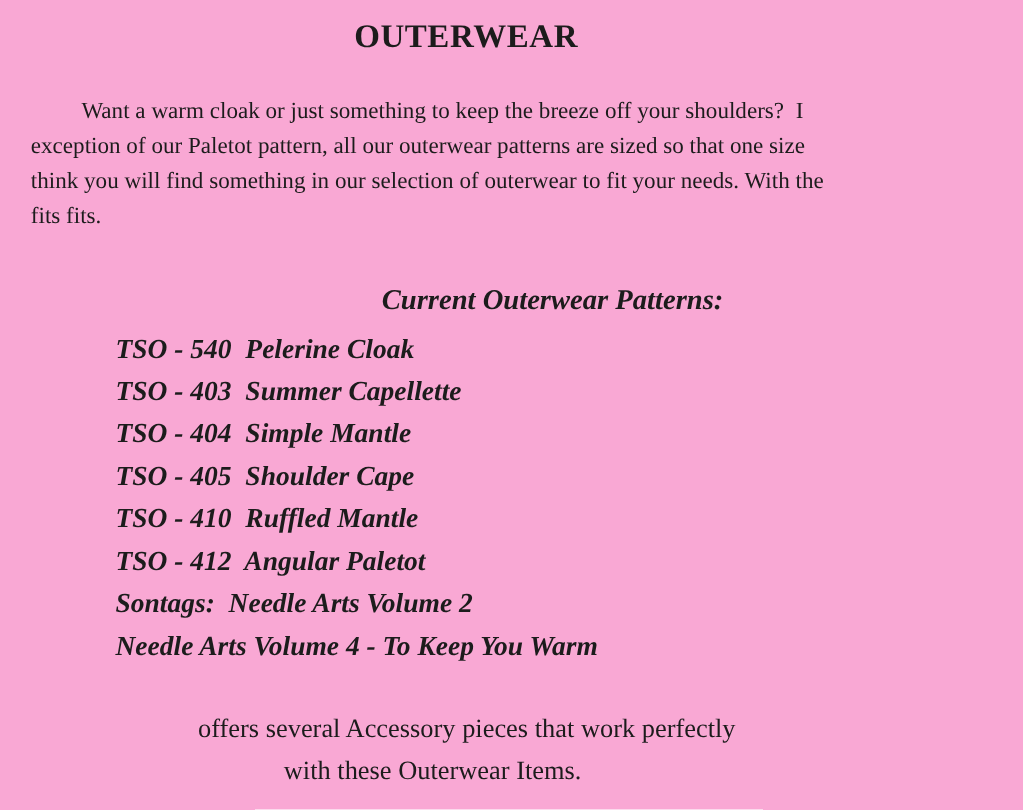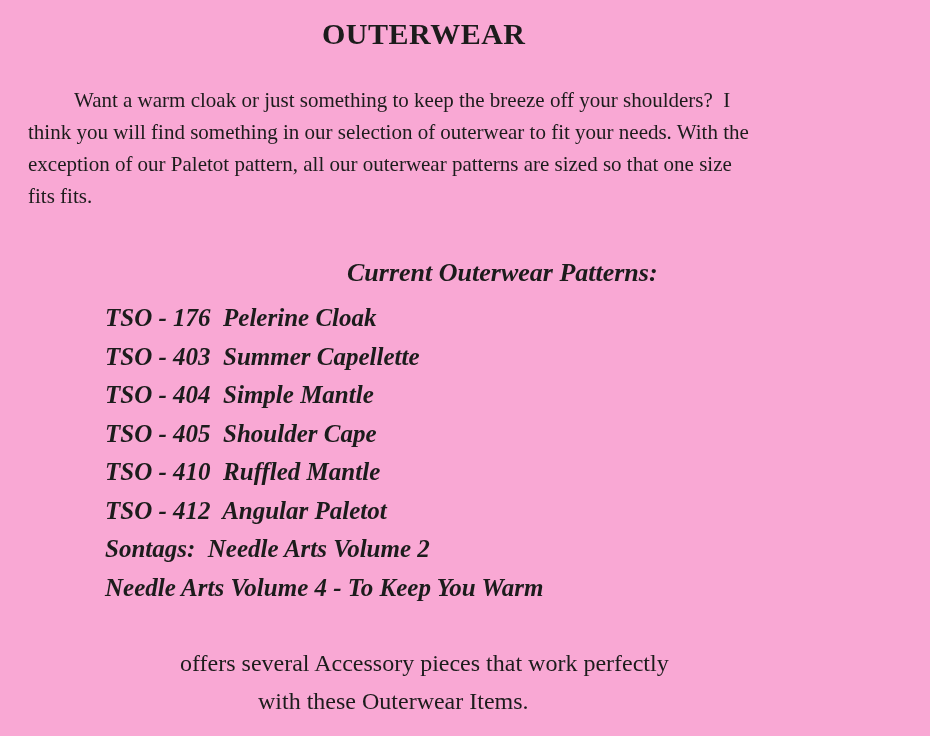--- a/index.html
+++ b/index.html
@@ -84,29 +84,29 @@
 </style>
 </head>
 <body>
 
 <div class="page">
 
   <h1 class="page-title">OUTERWEAR</h1>
 
   <div class="intro">
     <div class="intro-line first">Want a warm cloak or just something to keep the breeze off your shoulders?  I</div>
+    <div class="intro-line">exception of our Paletot pattern, all our outerwear patterns are sized so that one size</div>
     <div class="intro-line">think you will find something in our selection of outerwear to fit your needs. With the</div>
-    <div class="intro-line">exception of our Paletot pattern, all our outerwear patterns are sized so that one size</div>
     <div class="intro-line">fits fits.</div>
   </div>
 
   <h2 class="patterns-heading">Current Outerwear Patterns:</h2>
 
   <ul class="pattern-list">
-    <li class="pattern-item">TSO - 176  Pelerine Cloak</li>
+    <li class="pattern-item">TSO - 540  Pelerine Cloak</li>
     <li class="pattern-item">TSO - 403  Summer Capellette</li>
     <li class="pattern-item">TSO - 404  Simple Mantle</li>
     <li class="pattern-item">TSO - 405  Shoulder Cape</li>
     <li class="pattern-item">TSO - 410  Ruffled Mantle</li>
     <li class="pattern-item">TSO - 412  Angular Paletot</li>
     <li class="pattern-item">Sontags:  Needle Arts Volume 2</li>
     <li class="pattern-item">Needle Arts Volume 4 - To Keep You Warm</li>
   </ul>
 
   <div class="closing-line line-1">offers several Accessory pieces that work perfectly</div>

